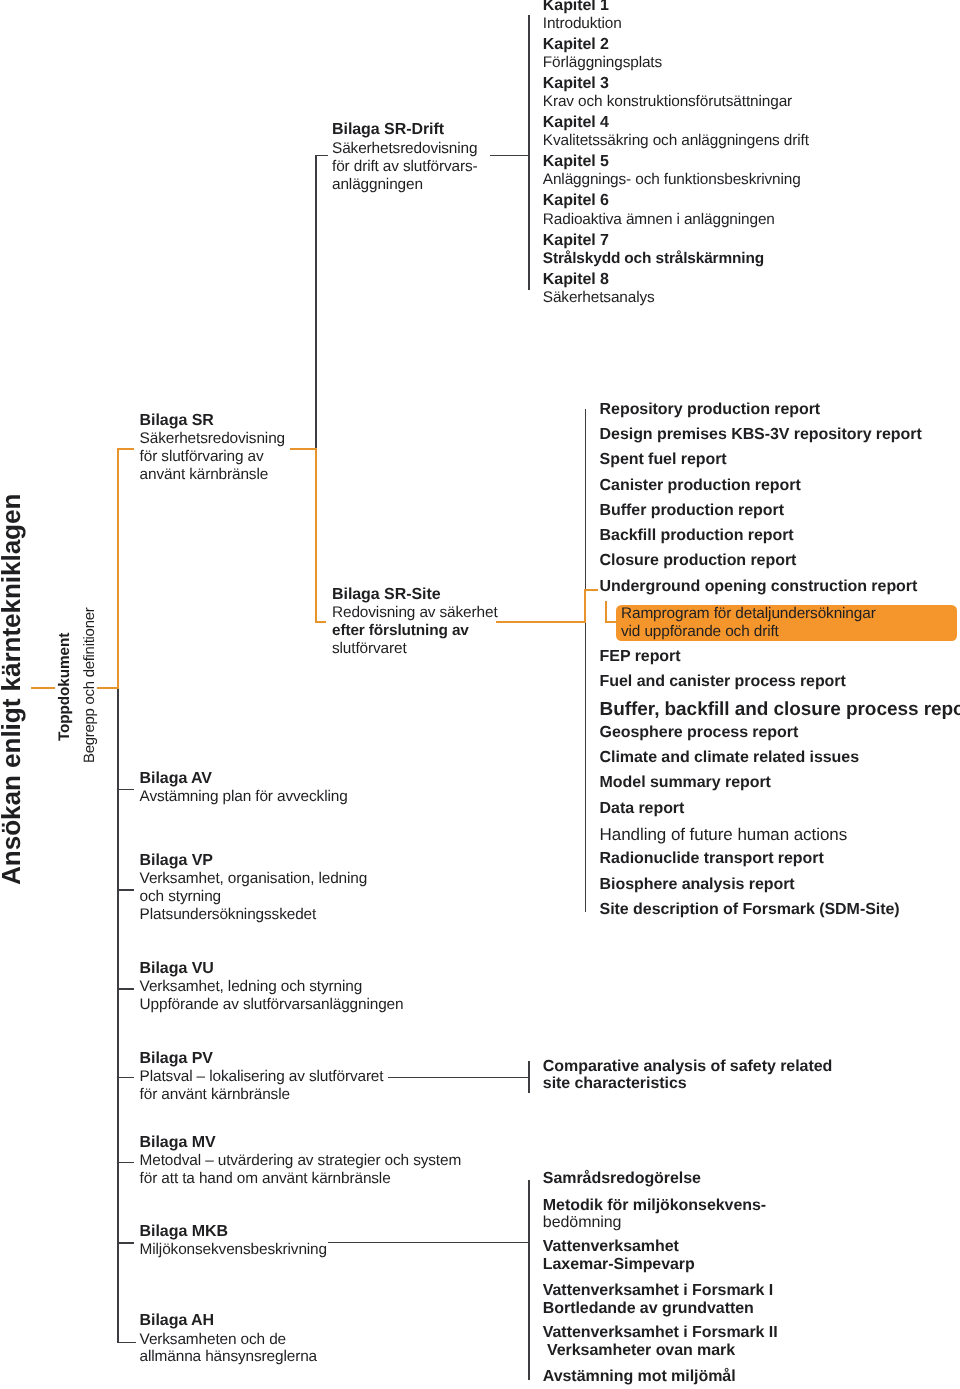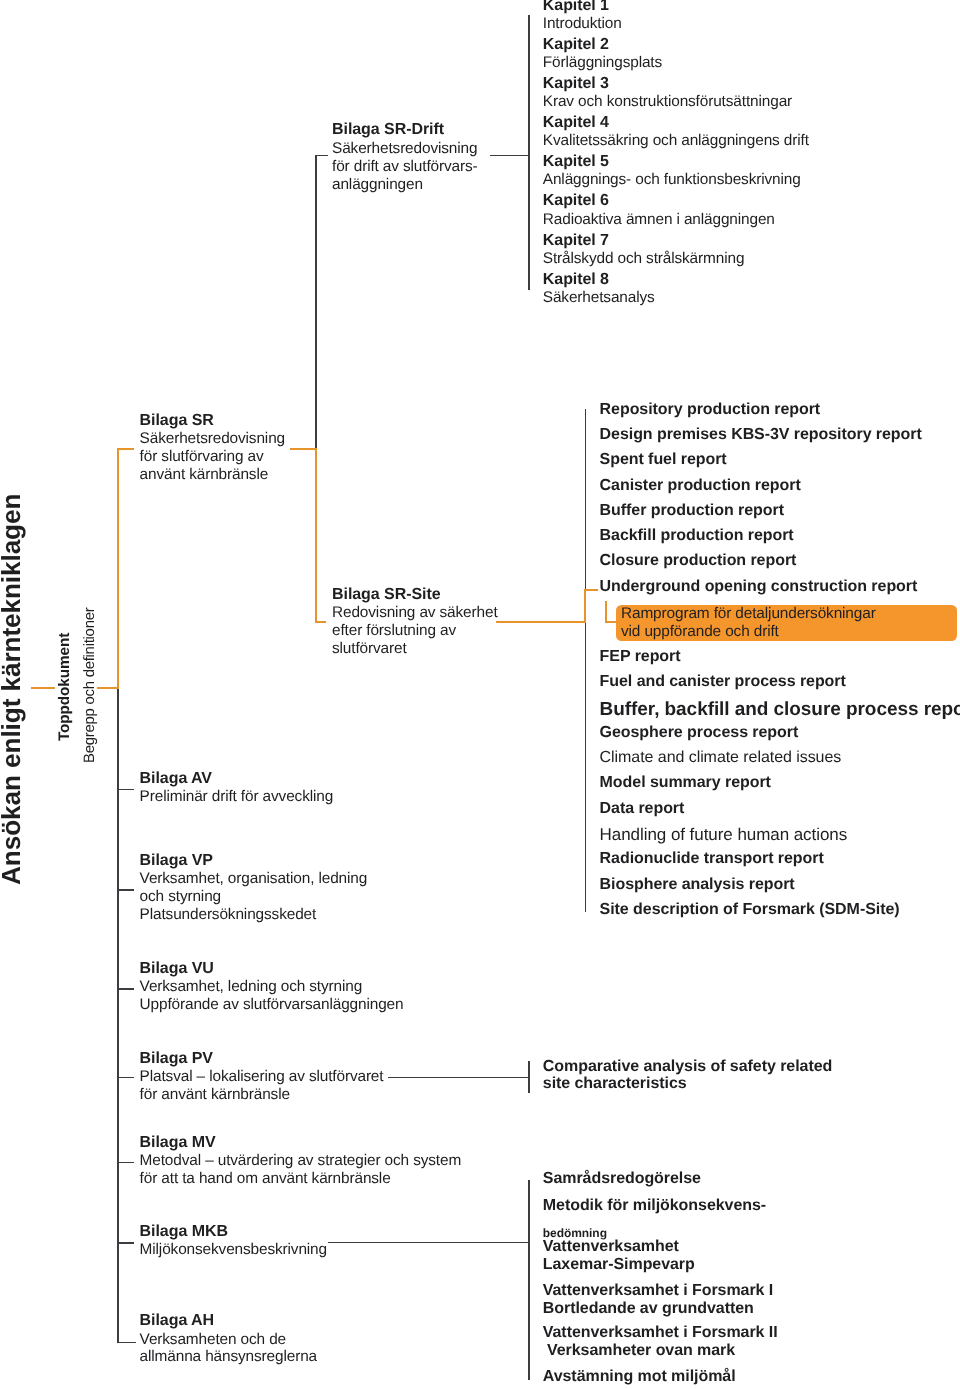--- a/index.html
+++ b/index.html
@@ -20,21 +20,21 @@
     <div style="position:absolute;left:542.8px;top:54.95615999999999px;font-size:15.4px;font-weight:400;white-space:pre;line-height:1;letter-spacing:-0.13px;">Förläggningsplats</div>
     <div style="position:absolute;left:542.8px;top:75.9864px;font-size:16px;font-weight:700;white-space:pre;line-height:1;letter-spacing:-0.06px;">Kapitel 3</div>
     <div style="position:absolute;left:542.8px;top:94.09616000000001px;font-size:15.4px;font-weight:400;white-space:pre;line-height:1;letter-spacing:-0.13px;">Krav och konstruktionsförutsättningar</div>
     <div style="position:absolute;left:542.8px;top:115.1264px;font-size:16px;font-weight:700;white-space:pre;line-height:1;letter-spacing:-0.06px;">Kapitel 4</div>
     <div style="position:absolute;left:542.8px;top:133.23615999999998px;font-size:15.4px;font-weight:400;white-space:pre;line-height:1;letter-spacing:-0.13px;">Kvalitetssäkring och anläggningens drift</div>
     <div style="position:absolute;left:542.8px;top:154.2664px;font-size:16px;font-weight:700;white-space:pre;line-height:1;letter-spacing:-0.06px;">Kapitel 5</div>
     <div style="position:absolute;left:542.8px;top:172.37616px;font-size:15.4px;font-weight:400;white-space:pre;line-height:1;letter-spacing:-0.13px;">Anläggnings- och funktionsbeskrivning</div>
     <div style="position:absolute;left:542.8px;top:193.4064px;font-size:16px;font-weight:700;white-space:pre;line-height:1;letter-spacing:-0.06px;">Kapitel 6</div>
     <div style="position:absolute;left:542.8px;top:211.51615999999999px;font-size:15.4px;font-weight:400;white-space:pre;line-height:1;letter-spacing:-0.13px;">Radioaktiva ämnen i anläggningen</div>
     <div style="position:absolute;left:542.8px;top:232.5464px;font-size:16px;font-weight:700;white-space:pre;line-height:1;letter-spacing:-0.06px;">Kapitel 7</div>
-    <div style="position:absolute;left:542.8px;top:250.65616px;font-size:15.4px;font-weight:400;white-space:pre;line-height:1;letter-spacing:-0.13px;">Strålskydd och strålskärmning</div>
+    <div style="position:absolute;left:542.8px;top:250.65616px;font-size:15.4px;font-weight:700;white-space:pre;line-height:1;letter-spacing:-0.13px;">Strålskydd och strålskärmning</div>
     <div style="position:absolute;left:542.8px;top:271.68640000000005px;font-size:16px;font-weight:700;white-space:pre;line-height:1;letter-spacing:-0.06px;">Kapitel 8</div>
     <div style="position:absolute;left:542.8px;top:289.79616000000004px;font-size:15.4px;font-weight:400;white-space:pre;line-height:1;letter-spacing:-0.13px;">Säkerhetsanalys</div>
     <div style="position:absolute;left:528.4499999999999px;top:15px;width:1.7px;height:275px;background:#3c3c41;"></div>
     <div style="position:absolute;left:490px;top:154.65px;width:40.149999999999956px;height:1.7px;background:#3c3c41;"></div>
     <div style="position:absolute;left:332px;top:122.20640000000002px;font-size:16px;font-weight:700;white-space:pre;line-height:1;letter-spacing:-0.06px;">Bilaga SR-Drift</div>
     <div style="position:absolute;left:332px;top:141.01615999999999px;font-size:15.4px;font-weight:400;white-space:pre;line-height:1;letter-spacing:-0.13px;">Säkerhetsredovisning</div>
     <div style="position:absolute;left:332px;top:158.81616px;font-size:15.4px;font-weight:400;white-space:pre;line-height:1;letter-spacing:-0.13px;">för drift av slutförvars-</div>
     <div style="position:absolute;left:332px;top:176.61615999999998px;font-size:15.4px;font-weight:400;white-space:pre;line-height:1;letter-spacing:-0.13px;">anläggningen</div>
     <div style="position:absolute;left:314.84999999999997px;top:154.65px;width:13.35px;height:1.7px;background:#3c3c41;"></div>
     <div style="position:absolute;left:314.84999999999997px;top:154.65px;width:1.7px;height:293.35px;background:#3c3c41;"></div>
@@ -43,24 +43,24 @@
     <div style="position:absolute;left:94.6px;top:763.2px;font-size:15px;font-weight:400;white-space:pre;line-height:1;letter-spacing:-0.3px;transform-origin:0 0;transform:rotate(-90deg) translateY(-12.744px);">Begrepp och definitioner</div>
     <div style="position:absolute;left:30.5px;top:687.3499999999999px;width:24px;height:1.9px;background:#e8942c;"></div>
     <div style="position:absolute;left:96.9px;top:687.3499999999999px;width:21.84999999999999px;height:1.9px;background:#e8942c;"></div>
     <div style="position:absolute;left:116.95px;top:687.4499999999999px;width:1.7px;height:655.9000000000001px;background:#3c3c41;"></div>
     <div style="position:absolute;left:139.6px;top:413.00640000000004px;font-size:16px;font-weight:700;white-space:pre;line-height:1;letter-spacing:-0.06px;">Bilaga SR</div>
     <div style="position:absolute;left:139.6px;top:431.31616px;font-size:15.4px;font-weight:400;white-space:pre;line-height:1;letter-spacing:-0.13px;">Säkerhetsredovisning</div>
     <div style="position:absolute;left:139.6px;top:449.11616000000004px;font-size:15.4px;font-weight:400;white-space:pre;line-height:1;letter-spacing:-0.13px;">för slutförvaring av</div>
     <div style="position:absolute;left:139.6px;top:466.91616000000005px;font-size:15.4px;font-weight:400;white-space:pre;line-height:1;letter-spacing:-0.13px;">använt kärnbränsle</div>
     <div style="position:absolute;left:332px;top:587.0064px;font-size:16px;font-weight:700;white-space:pre;line-height:1;letter-spacing:-0.06px;">Bilaga SR-Site</div>
     <div style="position:absolute;left:332px;top:605.31616px;font-size:15.4px;font-weight:400;white-space:pre;line-height:1;letter-spacing:-0.13px;">Redovisning av säkerhet</div>
-    <div style="position:absolute;left:332px;top:623.1161599999999px;font-size:15.4px;font-weight:400;white-space:pre;line-height:1;letter-spacing:-0.13px;">efter förslutning av</div>
+    <div style="position:absolute;left:332px;top:623.1161599999999px;font-size:15.4px;font-weight:700;white-space:pre;line-height:1;letter-spacing:-0.13px;">efter förslutning av</div>
     <div style="position:absolute;left:332px;top:640.91616px;font-size:15.4px;font-weight:400;white-space:pre;line-height:1;letter-spacing:-0.13px;">slutförvaret</div>
     <div style="position:absolute;left:139.6px;top:770.9064px;font-size:16px;font-weight:700;white-space:pre;line-height:1;letter-spacing:-0.06px;">Bilaga AV</div>
-    <div style="position:absolute;left:139.6px;top:789.21616px;font-size:15.4px;font-weight:400;white-space:pre;line-height:1;letter-spacing:-0.13px;">Preliminär drift för avveckling</div>
+    <div style="position:absolute;left:139.6px;top:789.21616px;font-size:15.4px;font-weight:400;white-space:pre;line-height:1;letter-spacing:-0.13px;">Avstämning plan för avveckling</div>
     <div style="position:absolute;left:117.8px;top:788.55px;width:16.39999999999999px;height:1.7px;background:#3c3c41;"></div>
     <div style="position:absolute;left:139.6px;top:853.0064px;font-size:16px;font-weight:700;white-space:pre;line-height:1;letter-spacing:-0.06px;">Bilaga VP</div>
     <div style="position:absolute;left:139.6px;top:871.31616px;font-size:15.4px;font-weight:400;white-space:pre;line-height:1;letter-spacing:-0.13px;">Verksamhet, organisation, ledning</div>
     <div style="position:absolute;left:139.6px;top:889.1161599999999px;font-size:15.4px;font-weight:400;white-space:pre;line-height:1;letter-spacing:-0.13px;">och styrning</div>
     <div style="position:absolute;left:139.6px;top:906.91616px;font-size:15.4px;font-weight:400;white-space:pre;line-height:1;letter-spacing:-0.13px;">Platsundersökningsskedet</div>
     <div style="position:absolute;left:117.8px;top:889.35px;width:16.39999999999999px;height:1.7px;background:#3c3c41;"></div>
     <div style="position:absolute;left:139.6px;top:960.6064px;font-size:16px;font-weight:700;white-space:pre;line-height:1;letter-spacing:-0.06px;">Bilaga VU</div>
     <div style="position:absolute;left:139.6px;top:978.91616px;font-size:15.4px;font-weight:400;white-space:pre;line-height:1;letter-spacing:-0.13px;">Verksamhet, ledning och styrning</div>
     <div style="position:absolute;left:139.6px;top:996.71616px;font-size:15.4px;font-weight:400;white-space:pre;line-height:1;letter-spacing:-0.13px;">Uppförande av slutförvarsanläggningen</div>
     <div style="position:absolute;left:117.8px;top:987.9499999999999px;width:16.39999999999999px;height:1.7px;background:#3c3c41;"></div>
@@ -85,21 +85,21 @@
     <div style="position:absolute;left:599.6px;top:452.3464px;font-size:16px;font-weight:700;white-space:pre;line-height:1;letter-spacing:-0.06px;">Spent fuel report</div>
     <div style="position:absolute;left:599.6px;top:477.6164px;font-size:16px;font-weight:700;white-space:pre;line-height:1;letter-spacing:-0.06px;">Canister production report</div>
     <div style="position:absolute;left:599.6px;top:502.88640000000004px;font-size:16px;font-weight:700;white-space:pre;line-height:1;letter-spacing:-0.06px;">Buffer production report</div>
     <div style="position:absolute;left:599.6px;top:528.1564px;font-size:16px;font-weight:700;white-space:pre;line-height:1;letter-spacing:-0.06px;">Backfill production report</div>
     <div style="position:absolute;left:599.6px;top:553.4264px;font-size:16px;font-weight:700;white-space:pre;line-height:1;letter-spacing:-0.06px;">Closure production report</div>
     <div style="position:absolute;left:599.6px;top:578.6963999999999px;font-size:16px;font-weight:700;white-space:pre;line-height:1;letter-spacing:-0.06px;">Underground opening construction report</div>
     <div style="position:absolute;left:599.6px;top:649.0986199999999px;font-size:16px;font-weight:700;white-space:pre;line-height:1;letter-spacing:-0.06px;">FEP report</div>
     <div style="position:absolute;left:599.6px;top:674.3686199999999px;font-size:16px;font-weight:700;white-space:pre;line-height:1;letter-spacing:-0.06px;">Fuel and canister process report</div>
     <div style="position:absolute;left:599.6px;top:699.63862px;font-size:19px;font-weight:700;white-space:pre;line-height:1;letter-spacing:-0.06px;">Buffer, backfill and closure process report</div>
     <div style="position:absolute;left:599.6px;top:724.9086199999999px;font-size:16px;font-weight:700;white-space:pre;line-height:1;letter-spacing:-0.06px;text-align:right;">Geosphere process report</div>
-    <div style="position:absolute;left:599.6px;top:750.1786199999999px;font-size:16px;font-weight:400;white-space:pre;line-height:1;letter-spacing:-0.06px;">Climate and climate related issues</div>
+    <div style="position:absolute;left:599.6px;top:750.1786199999999px;font-size:16px;font-weight:700;white-space:pre;line-height:1;letter-spacing:-0.06px;">Climate and climate related issues</div>
     <div style="position:absolute;left:599.6px;top:775.44862px;font-size:16px;font-weight:700;white-space:pre;line-height:1;letter-spacing:-0.06px;">Model summary report</div>
     <div style="position:absolute;left:599.6px;top:800.71862px;font-size:16px;font-weight:700;white-space:pre;line-height:1;letter-spacing:-0.06px;">Data report</div>
     <div style="position:absolute;left:599.6px;top:825.98862px;font-size:17px;font-weight:400;white-space:pre;line-height:1;letter-spacing:-0.06px;">Handling of future human actions</div>
     <div style="position:absolute;left:599.6px;top:851.25862px;font-size:16px;font-weight:700;white-space:pre;line-height:1;letter-spacing:-0.06px;">Radionuclide transport report</div>
     <div style="position:absolute;left:599.6px;top:876.5286199999999px;font-size:16px;font-weight:700;white-space:pre;line-height:1;letter-spacing:-0.06px;">Biosphere analysis report</div>
     <div style="position:absolute;left:599.6px;top:901.7986199999999px;font-size:16px;font-weight:700;white-space:pre;line-height:1;letter-spacing:-0.06px;">Site description of Forsmark (SDM-Site)</div>
     <div style="position:absolute;left:616.3px;top:604.9px;width:340.3px;height:36.2px;border-radius:5.5px;background:#f4962c;"></div>
     <div style="position:absolute;left:621px;top:606.21616px;font-size:15.4px;font-weight:400;white-space:pre;line-height:1;letter-spacing:-0.13px;">Ramprogram för detaljundersökningar</div>
     <div style="position:absolute;left:621px;top:623.81616px;font-size:15.4px;font-weight:400;white-space:pre;line-height:1;letter-spacing:-0.13px;">vid uppförande och drift</div>
     <div style="position:absolute;left:116.85px;top:447.85px;width:1.9px;height:241.39999999999995px;background:#e8942c;"></div>
@@ -113,21 +113,21 @@
     <div style="position:absolute;left:604.65px;top:600.5px;width:1.9px;height:22.150000000000045px;background:#e8942c;"></div>
     <div style="position:absolute;left:604.65px;top:620.75px;width:13.349999999999977px;height:1.9px;background:#e8942c;"></div>
     <div style="position:absolute;left:388px;top:1076.65px;width:142.14999999999995px;height:1.7px;background:#3c3c41;"></div>
     <div style="position:absolute;left:528.4499999999999px;top:1061px;width:1.7px;height:32px;background:#3c3c41;"></div>
     <div style="position:absolute;left:542.8px;top:1058.6064000000001px;font-size:16px;font-weight:700;white-space:pre;line-height:1;letter-spacing:-0.06px;">Comparative analysis of safety related</div>
     <div style="position:absolute;left:542.8px;top:1076.4064px;font-size:16px;font-weight:700;white-space:pre;line-height:1;letter-spacing:-0.06px;">site characteristics</div>
     <div style="position:absolute;left:328.2px;top:1241.75px;width:201.94999999999996px;height:1.7px;background:#3c3c41;"></div>
     <div style="position:absolute;left:528.4499999999999px;top:1180px;width:1.7px;height:200px;background:#3c3c41;"></div>
     <div style="position:absolute;left:542.8px;top:1171.2064px;font-size:16px;font-weight:700;white-space:pre;line-height:1;letter-spacing:-0.06px;">Samrådsredogörelse</div>
     <div style="position:absolute;left:542.8px;top:1197.6064000000001px;font-size:16px;font-weight:700;white-space:pre;line-height:1;letter-spacing:-0.06px;">Metodik för miljökonsekvens-</div>
-    <div style="position:absolute;left:542.8px;top:1215.3564000000001px;font-size:12px;font-weight:700;white-space:pre;line-height:1;letter-spacing:-0.06px;margin-top:12px;">bedömning</div>
+    <div style="position:absolute;left:542.8px;top:1215.3564000000001px;font-size:16px;font-weight:400;white-space:pre;line-height:1;letter-spacing:-0.06px;">bedömning</div>
     <div style="position:absolute;left:542.8px;top:1239.3064000000002px;font-size:16px;font-weight:700;white-space:pre;line-height:1;letter-spacing:-0.06px;">Vattenverksamhet</div>
     <div style="position:absolute;left:542.8px;top:1257.0564000000002px;font-size:16px;font-weight:700;white-space:pre;line-height:1;letter-spacing:-0.06px;">Laxemar-Simpevarp</div>
     <div style="position:absolute;left:542.8px;top:1282.8064000000002px;font-size:16px;font-weight:700;white-space:pre;line-height:1;letter-spacing:-0.06px;">Vattenverksamhet i Forsmark I</div>
     <div style="position:absolute;left:542.8px;top:1300.5564000000002px;font-size:16px;font-weight:700;white-space:pre;line-height:1;letter-spacing:-0.06px;">Bortledande av grundvatten</div>
     <div style="position:absolute;left:542.8px;top:1325.4064px;font-size:16px;font-weight:700;white-space:pre;line-height:1;letter-spacing:-0.06px;">Vattenverksamhet i Forsmark II</div>
     <div style="position:absolute;left:547px;top:1343.1564px;font-size:16px;font-weight:700;white-space:pre;line-height:1;letter-spacing:-0.06px;">Verksamheter ovan mark</div>
     <div style="position:absolute;left:542.8px;top:1368.9064px;font-size:16px;font-weight:700;white-space:pre;line-height:1;letter-spacing:-0.06px;">Avstämning mot miljömål</div>
   </div>
 
 </body></html>

